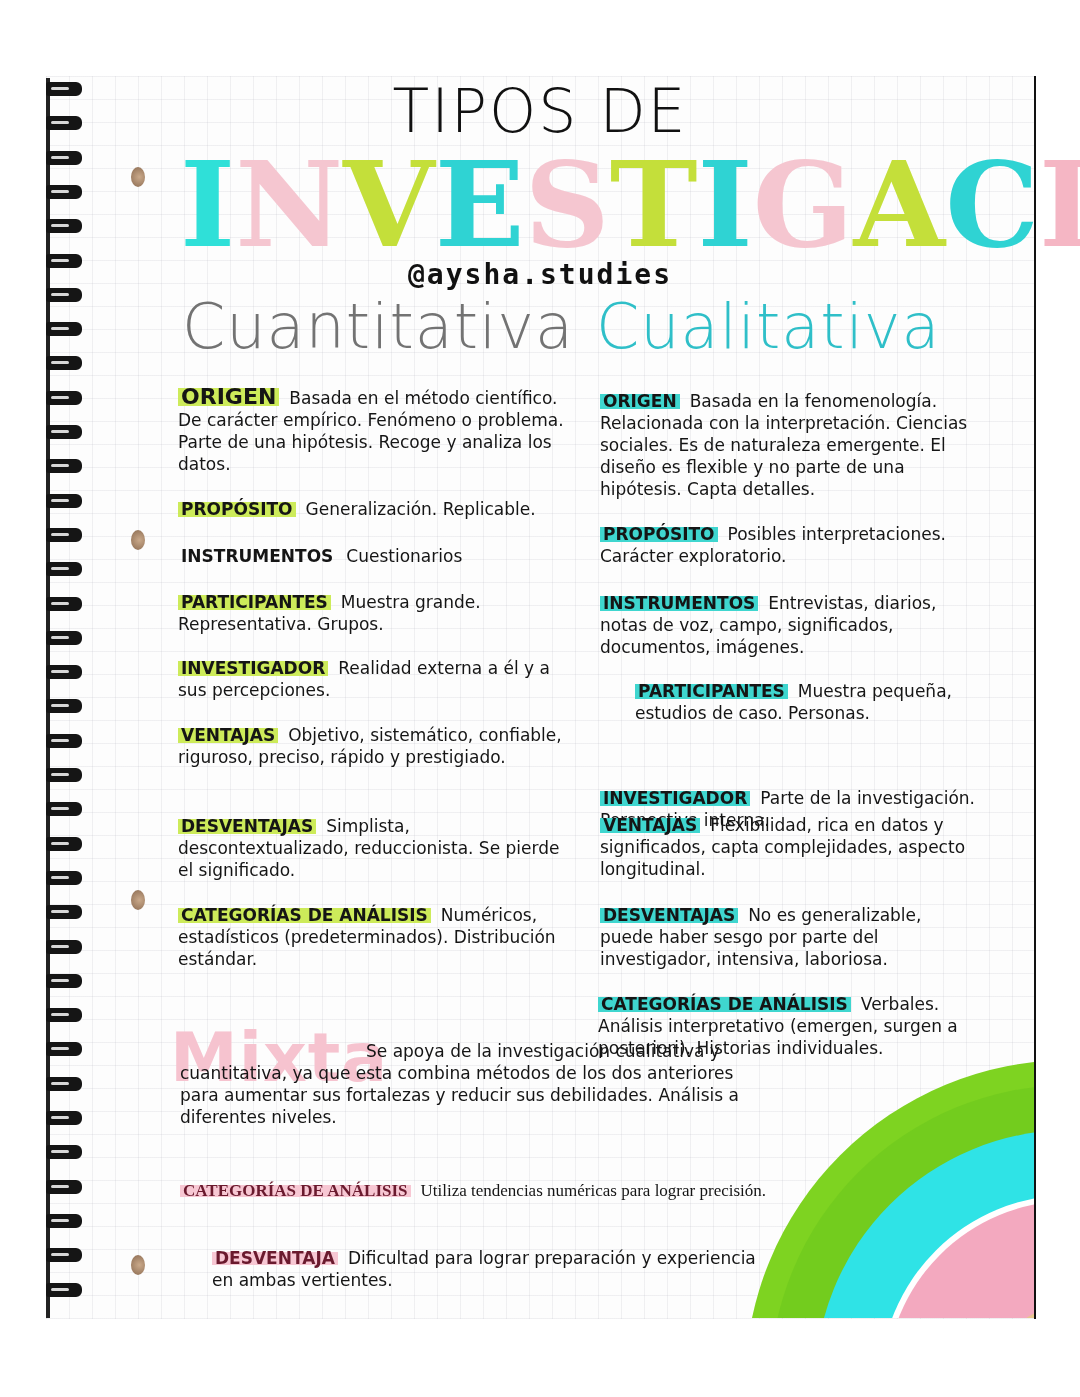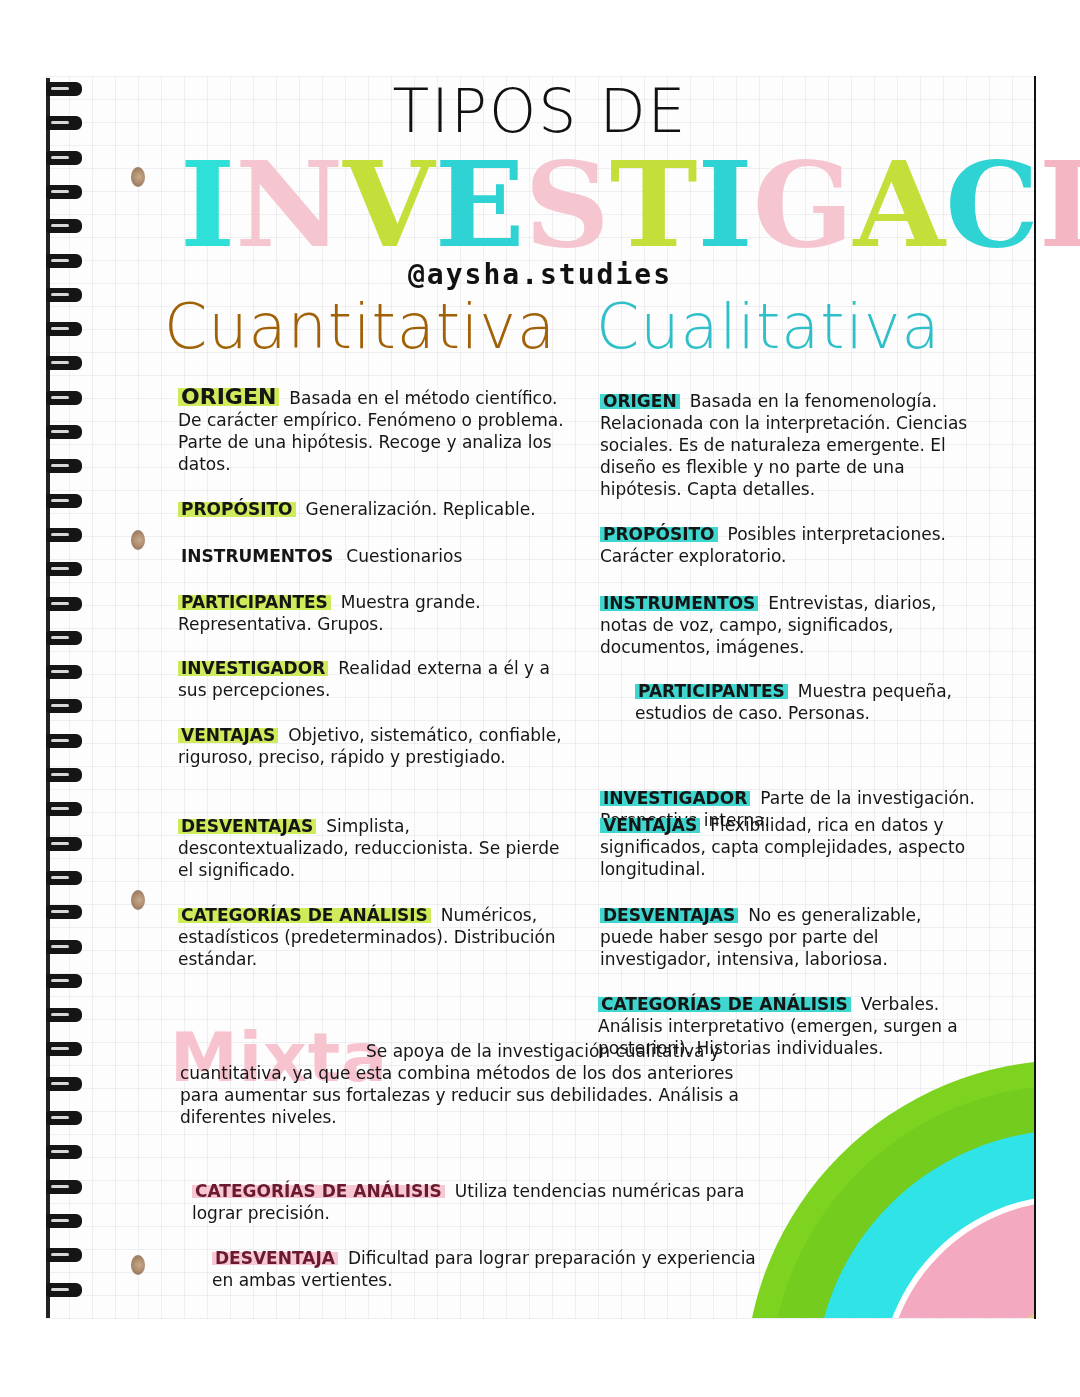--- a/index.html
+++ b/index.html
@@ -34,21 +34,21 @@
     font-family:"DejaVu Serif", serif; font-size:118px; line-height:110px; font-weight:700;
   }
   .title-main span { display:inline-block; }
   .handle {
     position:absolute; left:0; width:1080px; top:258px; text-align:center;
     font-family:"DejaVu Sans Mono", monospace; font-size:28px; letter-spacing:2px; color:#111; font-weight:700;
   }
   .col-title {
     position:absolute; top:290px; font-family:"DejaVu Sans", sans-serif; font-size:62px; font-weight:200; letter-spacing:1px;
   }
-  .cuant { left:164px; color:#a16207; }
+  .cuant { left:182px; color:#737373; }
   .cual { left:596px; color:#2fbfc8; }
 
   .entry { position:absolute; font-family:"DejaVu Sans", sans-serif; font-size:17px; line-height:22px; color:#151515; }
   .tag { font-weight:900; font-size:17px; letter-spacing:0px; padding:0 3px; margin-right:10px; }
   .tag.green { background:linear-gradient(transparent 15%, #cdeb5a 15%, #cdeb5a 90%, transparent 90%); }
   .tag.teal { background:linear-gradient(transparent 15%, #3fd6cf 15%, #3fd6cf 90%, transparent 90%); }
   .tag.pink { color:#6a1a2e; background:linear-gradient(transparent 20%, #f7c7d3 20%, #f7c7d3 85%, transparent 85%); }
   .tag.big { font-size:22px; }
   .mixta-title { position:absolute; left:170px; top:1018px; font-family:"DejaVu Sans", sans-serif; font-size:68px; font-weight:700; color:#f6c3cf; letter-spacing:1px; }
 
@@ -168,21 +168,21 @@
 </div>
 <div class="entry" style="left:600px;top:904px;width:380px;">
   <span class="tag teal">DESVENTAJAS</span><span>No es generalizable, puede haber sesgo por parte del investigador, intensiva, laboriosa.</span>
 </div>
 <div class="entry" style="left:598px;top:993px;width:380px;">
   <span class="tag teal">CATEGORÍAS DE ANÁLISIS</span><span>Verbales. Análisis interpretativo (emergen, surgen a posteriori). Historias individuales.</span>
 </div>
 
 <div class="mixta-title">Mixta</div>
 <div class="entry" style="left:180px;top:1040px;width:590px;text-indent:186px;">Se apoya de la investigación cualitativa y cuantitativa, ya que esta combina métodos de los dos anteriores para aumentar sus fortalezas y reducir sus debilidades. Análisis a diferentes niveles.</div>
-<div class="entry" style="left:192px;top:1180px;width:590px;">
+<div class="entry" style="left:180px;top:1180px;width:590px;font-family:Liberation Serif, serif;">
   <span class="tag pink">CATEGORÍAS DE ANÁLISIS</span><span>Utiliza tendencias numéricas para lograr precisión.</span>
 </div>
 <div class="entry" style="left:180px;top:1247px;width:570px;margin-left:32px;">
   <span class="tag pink">DESVENTAJA</span><span>Dificultad para lograr preparación y experiencia en ambas vertientes.</span>
 </div>
 
 <div class="rainbow">
   <svg width="294" height="263" viewBox="0 0 294 263">
     <circle cx="330" cy="330" r="325" fill="#7ed321"></circle>
     <circle cx="330" cy="330" r="300" fill="#5fbf1a" opacity="0.35"></circle>

